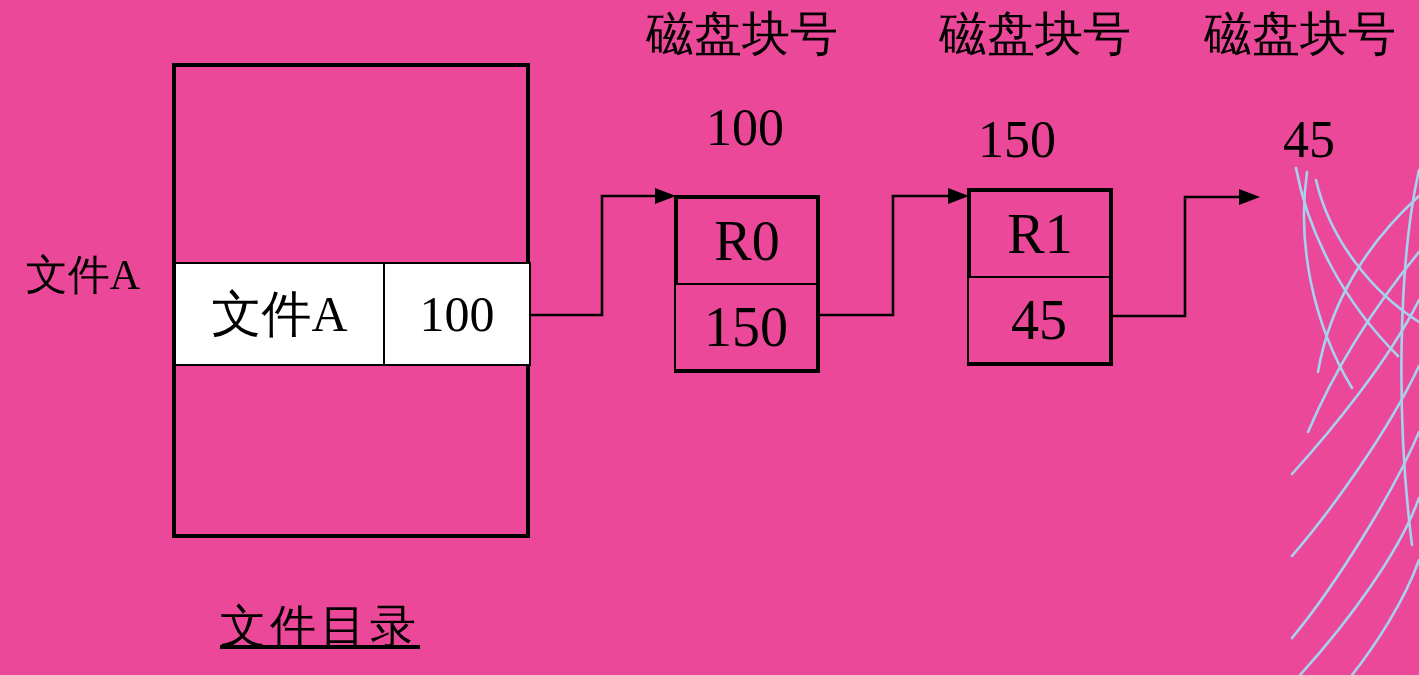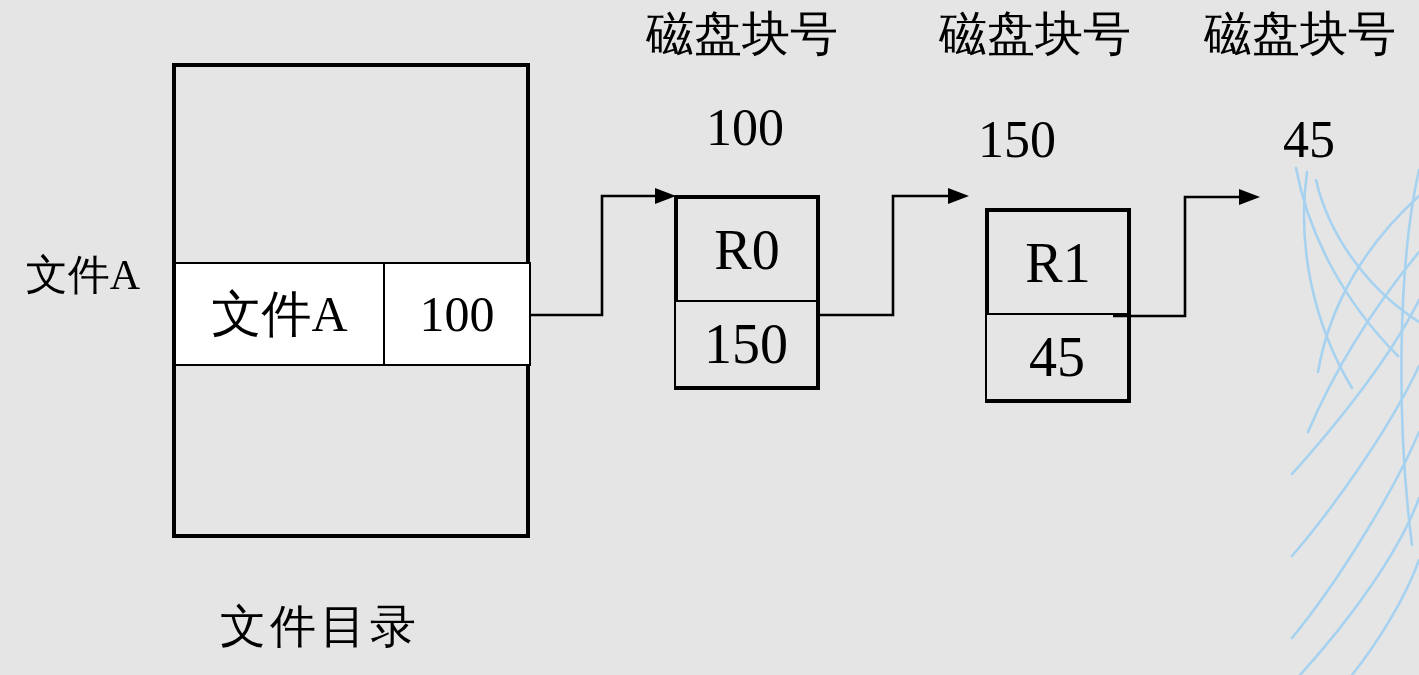--- a/index.html
+++ b/index.html
@@ -1,43 +1,43 @@
 <!DOCTYPE html>
 <html><head>
 <meta charset="utf-8">
 <style>
   html,body{margin:0;padding:0;background:#ffffff;}
   .canvas{
     position:relative;width:1419px;height:675px;overflow:hidden;
     font-family:"Liberation Serif","DejaVu Serif",serif;color:#000;
-    background:#e5e5e5;
+    background:#ec4899;
   }
   .abs{position:absolute;}
   
   .curves{position:absolute;left:0;top:0;width:1419px;height:675px;z-index:0;}
   
   .hdr{top:6px;width:210px;text-align:center;font-size:48px;line-height:56px;z-index:2;}
   
   .bnum{width:146px;text-align:center;font-size:52px;line-height:52px;z-index:2;}
   
   .dirbox{left:172px;top:63px;width:358px;height:475px;border:4px solid #000;box-sizing:border-box;z-index:1;background:transparent;}
   
   .entry{left:176px;top:262px;width:355px;height:104px;box-sizing:border-box;
          border-top:2px solid #000;border-bottom:2px solid #000;border-right:2px solid #000;
          background:#ffffff;display:flex;z-index:2;}
   .entry .cellA{width:209px;box-sizing:border-box;border-right:2px solid #000;
                 display:flex;align-items:center;justify-content:center;font-size:50px;}
   .entry .cellB{flex:1;display:flex;align-items:center;justify-content:center;font-size:50px;}
   
   .sidelabel{left:4px;top:250px;width:158px;text-align:center;font-size:42px;line-height:50px;z-index:2;}
   
-  .caption{left:210px;top:596px;width:220px;text-align:center;font-size:46px;letter-spacing:4px;z-index:2;}
+  .caption{left:210px;top:596px;width:220px;text-align:center;font-size:46px;letter-spacing:4px;z-index:2;text-decoration:underline;}
   
   .block{width:146px;height:178px;box-sizing:border-box;z-index:1;}
-  .cell-top{box-sizing:border-box;height:107px;border:4px solid #000;border-bottom:2px solid #000;
+  .cell-top{box-sizing:border-box;height:90px;border:4px solid #000;border-bottom:2px solid #000;
             display:flex;align-items:center;justify-content:center;font-size:56px;background:transparent;}
   .cell-bottom{box-sizing:border-box;height:88px;border-left:2px solid #000;border-right:4px solid #000;
             border-bottom:4px solid #000;display:flex;align-items:center;justify-content:center;
             font-size:56px;background:transparent;}
   
   .connectors{position:absolute;left:0;top:0;width:1419px;height:675px;z-index:3;pointer-events:none;}
 </style>
 </head>
 <body>
 
@@ -75,21 +75,21 @@
   <div class="abs sidelabel">
     <div>文件A</div>
   </div>
   <div class="abs caption">文件目录</div>
 
   <div class="abs block" style="left:674px;top:195px;">
     <div class="cell-top">R0</div>
     <div class="cell-bottom">150</div>
   </div>
 
-  <div class="abs block" style="left:967px;top:208px;margin-left:18px;">
+  <div class="abs block" style="left:967px;top:188px;">
     <div class="cell-top">R1</div>
     <div class="cell-bottom">45</div>
   </div>
 
 
   <svg class="connectors" viewBox="0 0 1419 675" fill="none">
     <g stroke="#000000" stroke-width="2.6">
       <polyline points="531,315 602,315 602,196 657,196"></polyline>
       <polyline points="820,315 893,315 893,196 950,196"></polyline>
       <polyline points="1113,316 1185,316 1185,197 1241,197"></polyline>

